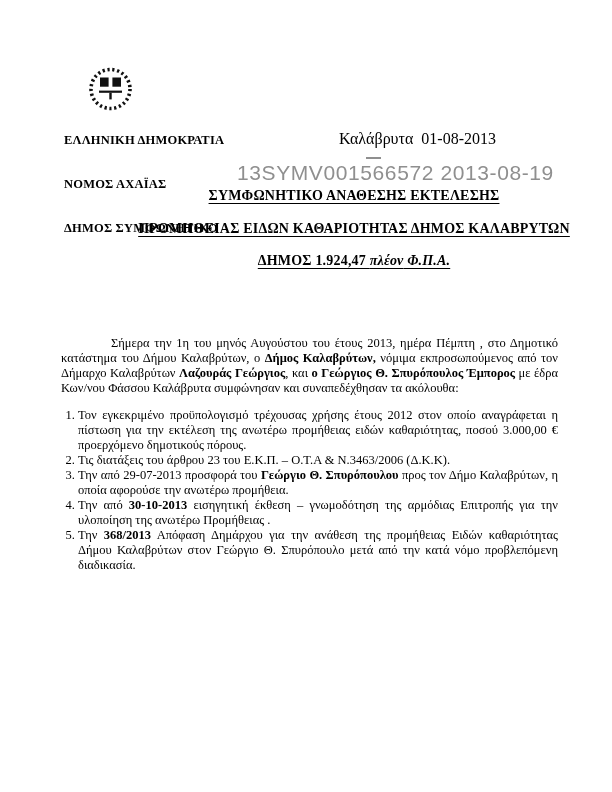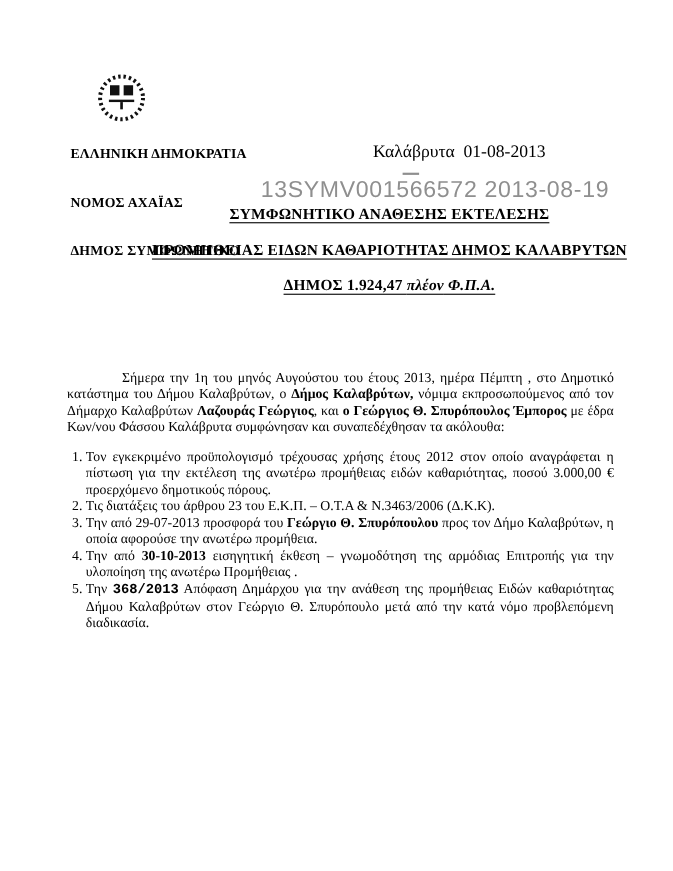--- a/index.html
+++ b/index.html
@@ -91,17 +91,17 @@
     <div class="title-line"><span style="font-weight: bold;">ΔΗΜΟΣ  1.924,47 </span><span style="font-weight: bold; font-style: italic; text-align: center;">πλέον</span><span style="font-weight: bold; font-style: italic;"> Φ.Π.Α.</span></div>
   </div>
 
   <div class="body">
     <p class="intro"><span>Σήμερα την 1η  του μηνός Αυγούστου του έτους 2013, ημέρα Πέμπτη , στο Δημοτικό κατάστημα του Δήμου Καλαβρύτων, ο </span><span style="font-weight: bold;">Δήμος Καλαβρύτων,</span><span> νόμιμα εκπροσωπούμενος από τον Δήμαρχο Καλαβρύτων </span><span style="font-weight: bold;">Λαζουράς Γεώργιος</span><span>, και </span><span style="font-weight: bold;">ο Γεώργιος Θ. Σπυρόπουλος  Έμπορος</span><span> με έδρα  Κων/νου Φάσσου Καλάβρυτα συμφώνησαν και συναπεδέχθησαν τα ακόλουθα:</span></p>
     <ol class="considerations">
       <li><span>Τον εγκεκριμένο προϋπολογισμό τρέχουσας χρήσης έτους 2012 στον οποίο αναγράφεται η πίστωση για την εκτέλεση της ανωτέρω προμήθειας ειδών καθαριότητας, ποσού 3.000,00 €  προερχόμενο δημοτικούς πόρους.</span></li>
       <li><span>Τις διατάξεις του άρθρου 23 του Ε.Κ.Π. – Ο.Τ.Α &amp; Ν.3463/2006 (Δ.Κ.Κ).</span></li>
       <li><span>Την από </span><span style="font-weight: normal;">29-07-2013</span><span> προσφορά του </span><span style="font-weight: bold;">Γεώργιο Θ. Σπυρόπουλου</span><span> προς τον Δήμο Καλαβρύτων, η οποία αφορούσε την ανωτέρω προμήθεια.</span></li>
       <li><span>Την από </span><span style="font-weight: bold;">30-10-2013</span><span> εισηγητική έκθεση – γνωμοδότηση  της αρμόδιας Επιτροπής για την υλοποίηση της ανωτέρω Προμήθειας .</span></li>
-      <li><span>Την </span><span style="font-weight: bold; font-family: Liberation Mono, monospace;">368/2013</span><span> Απόφαση Δημάρχου για την ανάθεση της προμήθειας Ειδών καθαριότητας Δήμου Καλαβρύτων στον Γεώργιο Θ. Σπυρόπουλο μετά από την κατά νόμο προβλεπόμενη διαδικασία.</span></li>
+      <li><span>Την </span><span style="font-weight: bold;">368/2013</span><span> Απόφαση Δημάρχου για την ανάθεση της προμήθειας Ειδών καθαριότητας Δήμου Καλαβρύτων στον Γεώργιο Θ. Σπυρόπουλο μετά από την κατά νόμο προβλεπόμενη διαδικασία.</span></li>
     </ol>
   </div>
 
 </div>
 
 </body></html>

